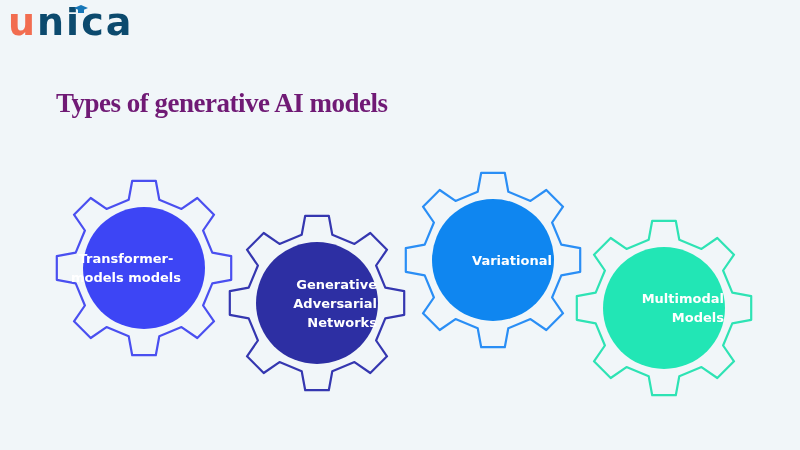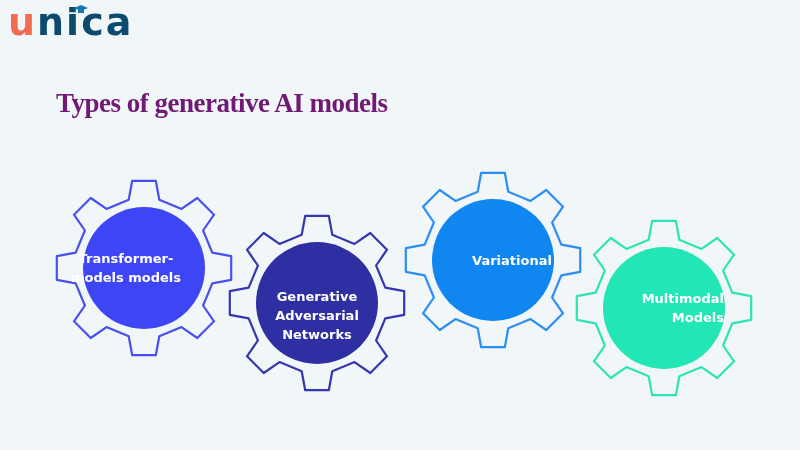--- a/index.html
+++ b/index.html
@@ -93,21 +93,21 @@
       <path d="M648.7,239.7 L652.2,220.8 L675.8,220.8 L679.3,239.7 L701.5,248.9 L717.3,238.0 L734.0,254.7 L723.1,270.5 L732.3,292.7 L751.2,296.2 L751.2,319.8 L732.3,323.3 L723.1,345.5 L734.0,361.3 L717.3,378.0 L701.5,367.1 L679.3,376.3 L675.8,395.2 L652.2,395.2 L648.7,376.3 L626.5,367.1 L610.7,378.0 L594.0,361.3 L604.9,345.5 L595.7,323.3 L576.8,319.8 L576.8,296.2 L595.7,292.7 L604.9,270.5 L594.0,254.7 L610.7,238.0 L626.5,248.9 Z" fill="none" stroke="#2ee3b4" stroke-width="2.2" stroke-linejoin="round"></path>
       <circle cx="664" cy="308" r="61" fill="#22e6b5"></circle>
     </g>
   </svg>
 
 <div id="labels">
     <div class="gear-label" style="left: 126px; top: 268px;">
       <div>Transformer-</div>
       <div>models models</div>
     </div>
-    <div class="gear-label" style="left: 317px; top: 315px;">
+    <div class="gear-label" style="left: 317px; top: 303px; text-align: right;">
       <div>Generative</div>
       <div>Adversarial</div>
       <div>Networks</div>
     </div>
     <div class="gear-label" style="left: 512px; top: 260px;">
       <div>Variational</div>
     </div>
     <div class="gear-label" style="left: 664px; top: 308px; text-align: right;">
       <div>Multimodal</div>
       <div>Models</div>

